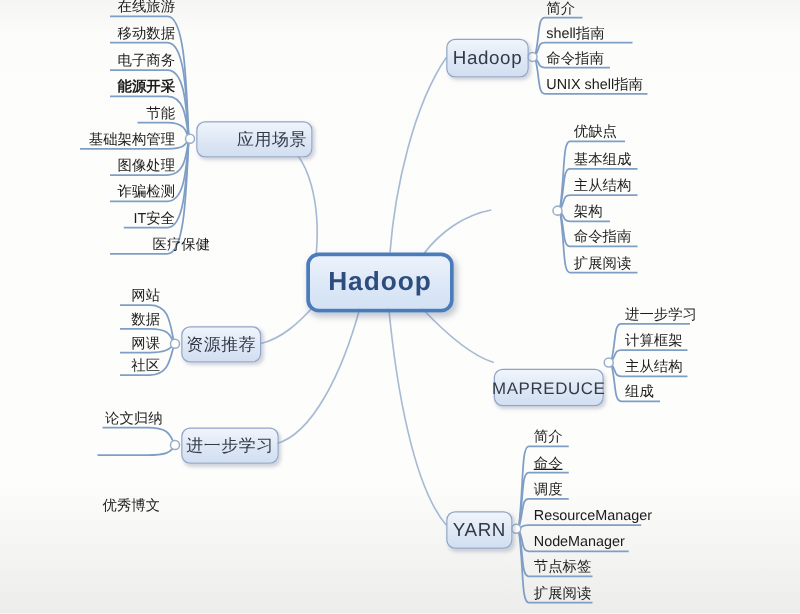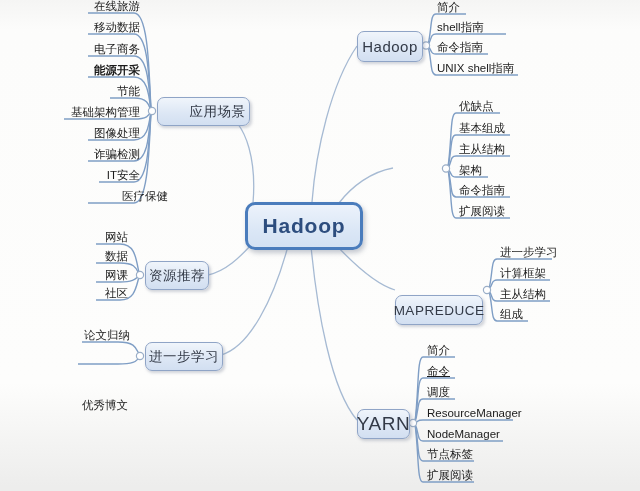--- a/index.html
+++ b/index.html
@@ -115,21 +115,21 @@
     <circle class="toggle" cx="413" cy="423" r="3.6"></circle>
   </svg>
 
   <div class="cnode" style="left:245px;top:202px;width:112px;height:42px;">Hadoop</div>
 
   <div class="bnode" style="left:157px;top:97px;width:63px;height:27px;padding-left:28px;">应用场景</div>
   <div class="bnode" style="left:145px;top:261px;width:62px;height:27px;">资源推荐</div>
   <div class="bnode" style="left:145px;top:342px;width:76px;height:27px;">进一步学习</div>
   <div class="bnode" style="left:357px;top:31px;width:64px;height:29px;font-size:15px;">Hadoop</div>
   <div class="bnode" style="left:395px;top:276px;width:86px;height:28px;margin-top:19px;">MAPREDUCE</div>
-  <div class="bnode" style="left:357px;top:409px;width:51px;height:28px;font-size:19px;">YARN</div>
+  <div class="bnode" style="left:357px;top:409px;width:51px;height:28px;font-size:15px;">YARN</div>
 
   <div class="leaf l" style="right:500px;top:0px;">在线旅游</div>
   <div class="leaf l" style="right:500px;top:21px;">移动数据</div>
   <div class="leaf l" style="right:500px;top:43px;">电子商务</div>
   <div class="leaf l" style="right:500px;top:64px;font-weight:bold;">能源开采</div>
   <div class="leaf l" style="right:500px;top:85px;">节能</div>
   <div class="leaf l" style="right:500px;top:106px;">基础架构管理</div>
   <div class="leaf l" style="right:500px;top:127px;">图像处理</div>
   <div class="leaf l" style="right:500px;top:148px;">诈骗检测</div>
   <div class="leaf l" style="right:500px;top:169px;">IT安全</div>

